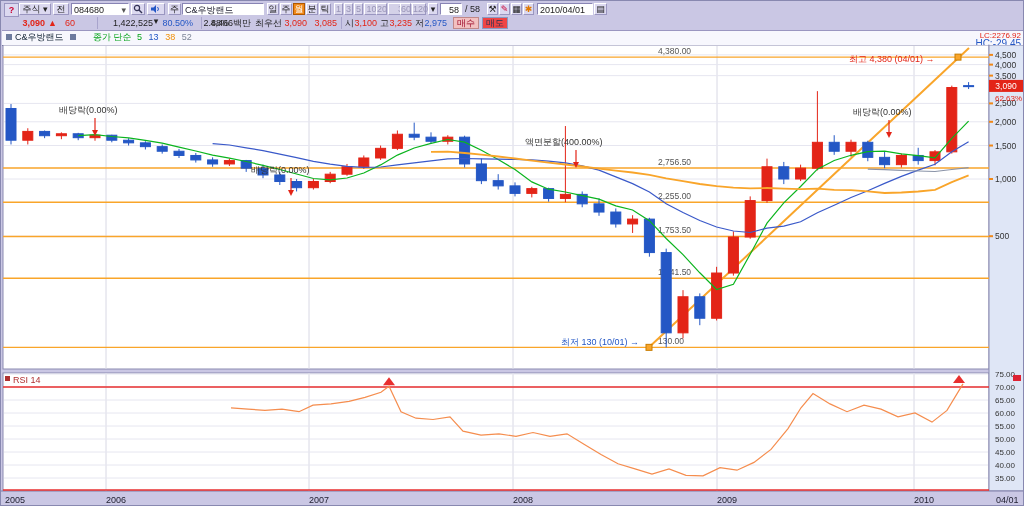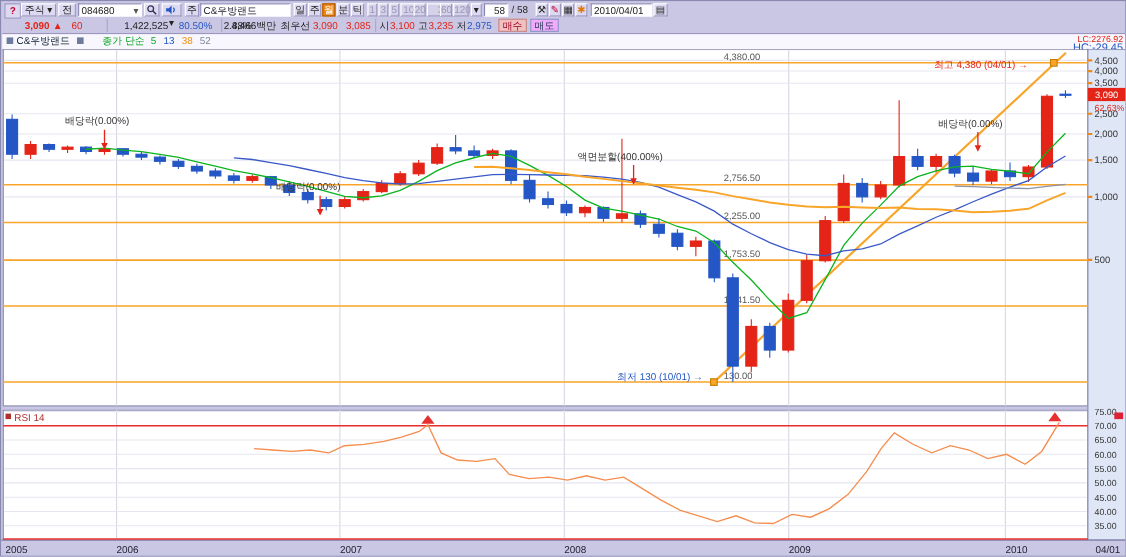--- a/index.html
+++ b/index.html
@@ -83,21 +83,21 @@
   <span class="abs r2 red" style="left:282px;width:24px;text-align:right;">3,090</span>
   <span class="abs r2 red" style="left:312px;width:24px;text-align:right;">3,085</span>
   <span class="abs r2 cellsep" style="left:340px;"></span>
   <span class="abs r2 lbl" style="left:344px;">시</span>
   <span class="abs r2 red" style="left:352px;width:24px;text-align:right;">3,100</span>
   <span class="abs r2 lbl" style="left:379px;">고</span>
   <span class="abs r2 red" style="left:387px;width:24px;text-align:right;">3,235</span>
   <span class="abs r2 lbl" style="left:414px;">저</span>
   <span class="abs r2 blue" style="left:422px;width:24px;text-align:right;">2,975</span>
   <span class="abs r2 btn" style="left:452px;width:26px;background:#f2c0c0;border-color:#c08888;color:#902;">매수</span>
-  <span class="abs r2 btn" style="left:481px;width:26px;background:#f0abfc;border-color:#8898c0;color:#235;">매도</span>
+  <span class="abs r2 btn" style="left:481px;width:26px;background:#ef4444;border-color:#8898c0;color:#235;">매도</span>
 
   <div id="row3">
     <span class="bullet"></span><span style="color:#123;">C&amp;우방랜드</span>
     <span class="bullet"></span><span class="green">종가 단순</span>
     <span class="green" style="margin-left:3px;">5</span>
     <span class="blue" style="margin-left:4px;">13</span>
     <span class="orange" style="margin-left:4px;">38</span>
     <span class="gray" style="margin-left:4px;">52</span>
     <span class="abs red" style="right:2px;top:0px;font-size:8px;">LC:2276.92</span>
     <span class="abs blue" style="right:2px;top:7px;font-size:10px;">HC:-29.45</span>

